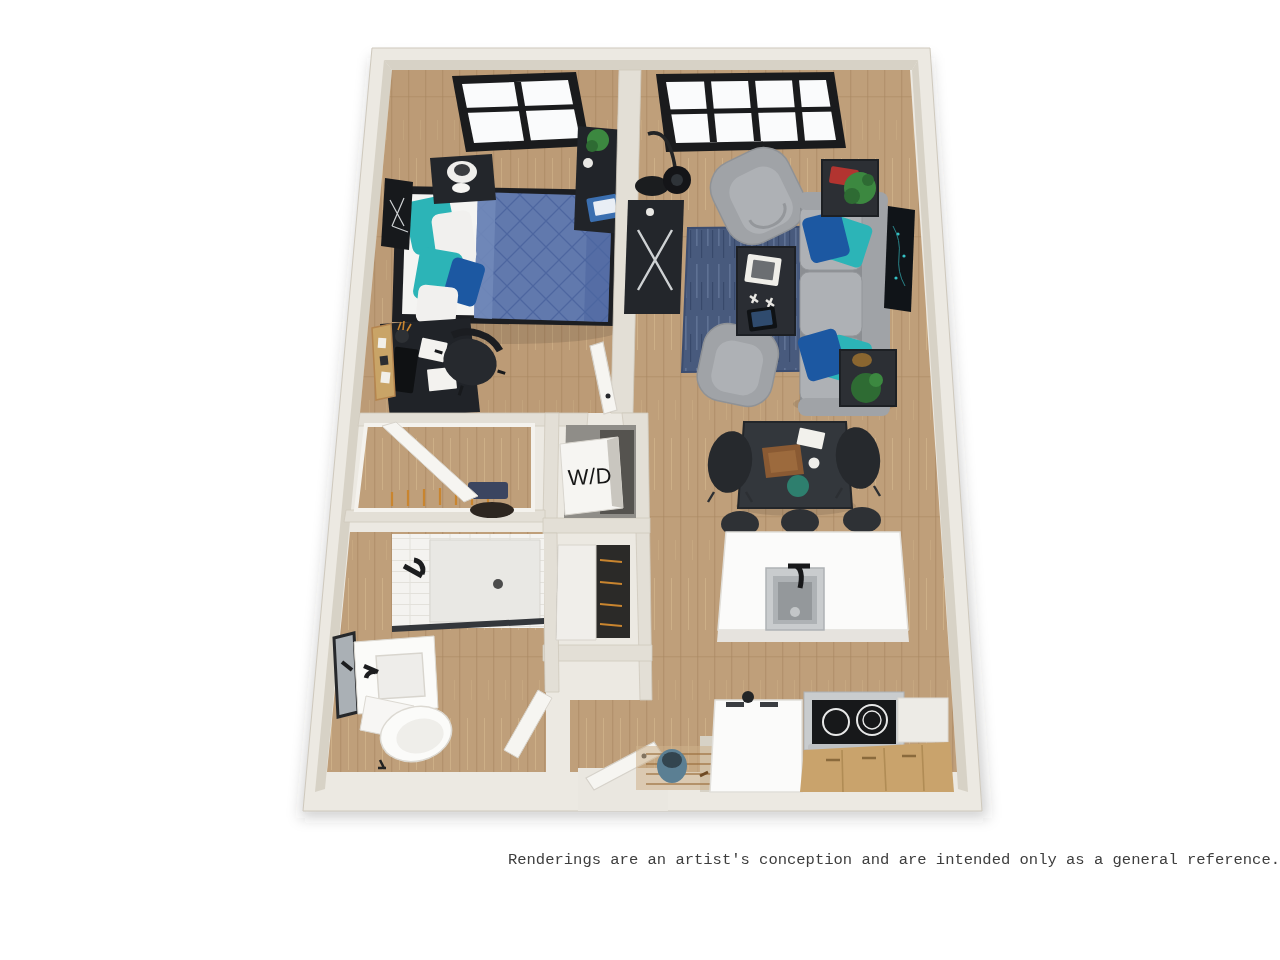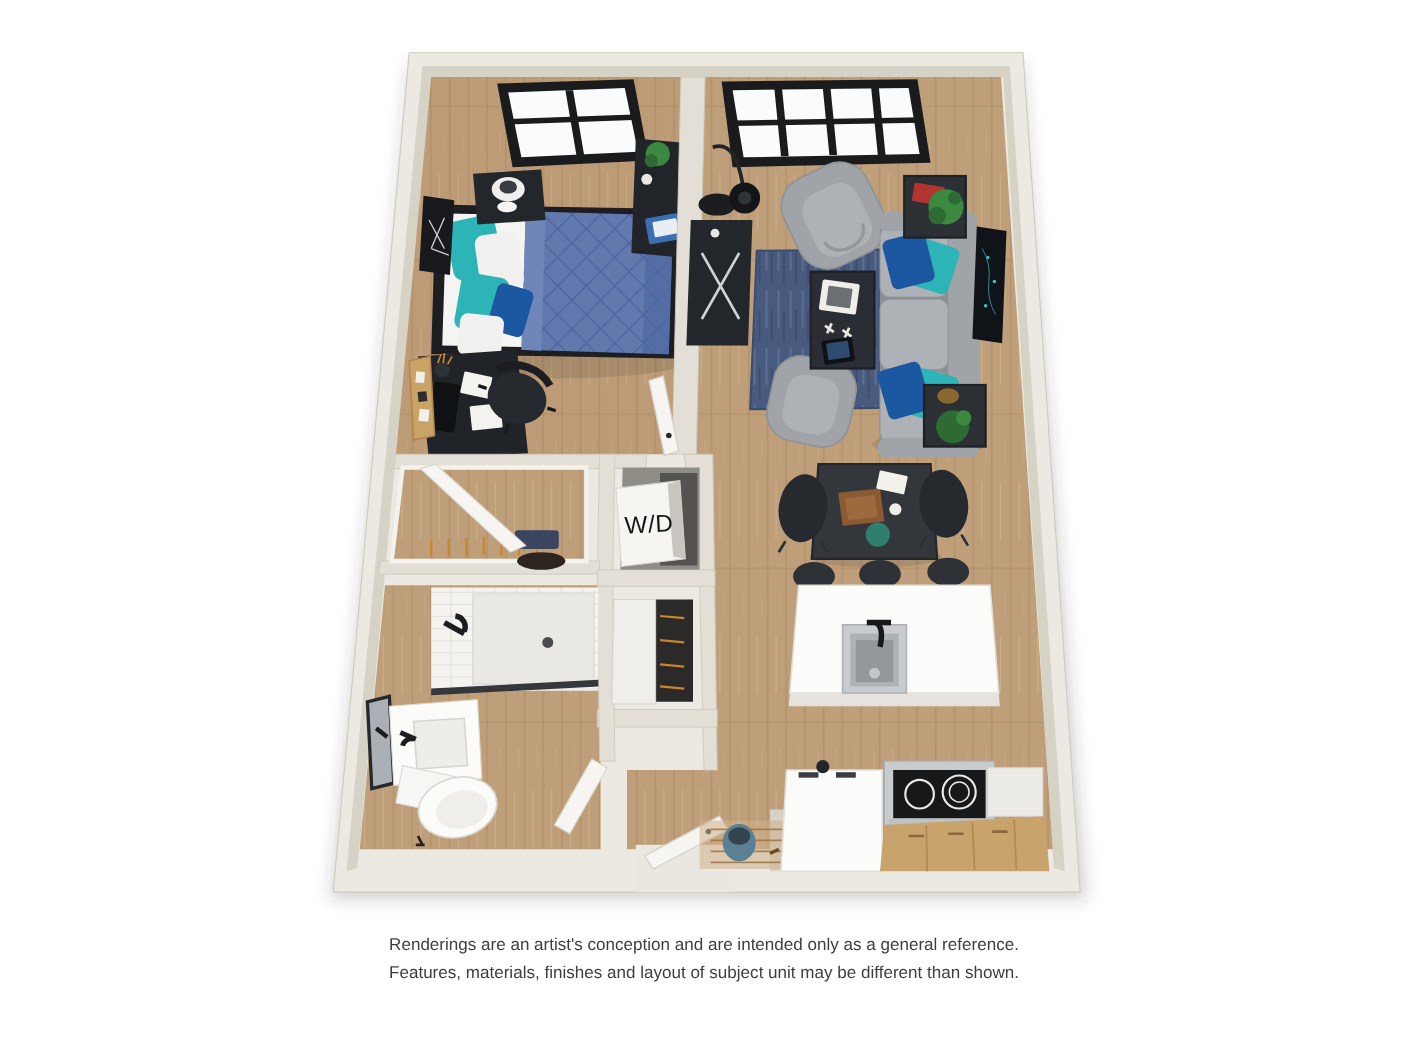--- a/index.html
+++ b/index.html
@@ -16,22 +16,22 @@
   .seat{fill:var(--seat);}
   .teal{fill:var(--teal);}
   .navy{fill:var(--navy);}
   .whitep{fill:#f1f0ee;}
   .steel{fill:var(--steel);}
   .woodcab{fill:var(--woodcab);}
   .plant{fill:var(--plant);}
   .plantd{fill:var(--plant_dark);}
   .shadow{fill:rgba(0,0,0,0.10);}
   .wd-text{font-family:"Liberation Sans", sans-serif;font-size:22px;fill:#161616;letter-spacing:.5px;}
-  .disclaimer{position:absolute;left:0;top:848px;width:1280px;text-align:center;
-      color:var(--text);font-size:15.5px;line-height:24.5px;}
+  .disclaimer{position:absolute;left:0;top:848px;width:1280px;text-align:right;
+      color:var(--text);font-size:15.5px;line-height:24.5px;font-family:Liberation Mono, monospace;}
 </style>
 </head>
 <body>
 
 <div class="canvas">
   <div class="plan-wrap">
   <svg width="1280" height="832" viewBox="0 0 1280 832">
     <defs>
       <pattern id="wood" patternUnits="userSpaceOnUse" width="17" height="140">
         <rect width="17" height="140" fill="#bf9f7a"></rect>
@@ -336,15 +336,14 @@
 
     <g>
       <polygon points="590,346 603,342 617,410 604,414" fill="#f6f5f1" stroke="#d6d2ca" stroke-width="1.2"></polygon>
       <circle cx="608" cy="396" r="2.5" fill="#26282c"></circle>
     </g>
   </svg>
   </div>
 
   <div class="disclaimer">
     <div>Renderings are an artist's conception and are intended only as a general reference.</div>
-    <div>Features, materials, finishes and layout of subject unit may be different than shown.</div>
   </div>
 </div>
 
 </body></html>

